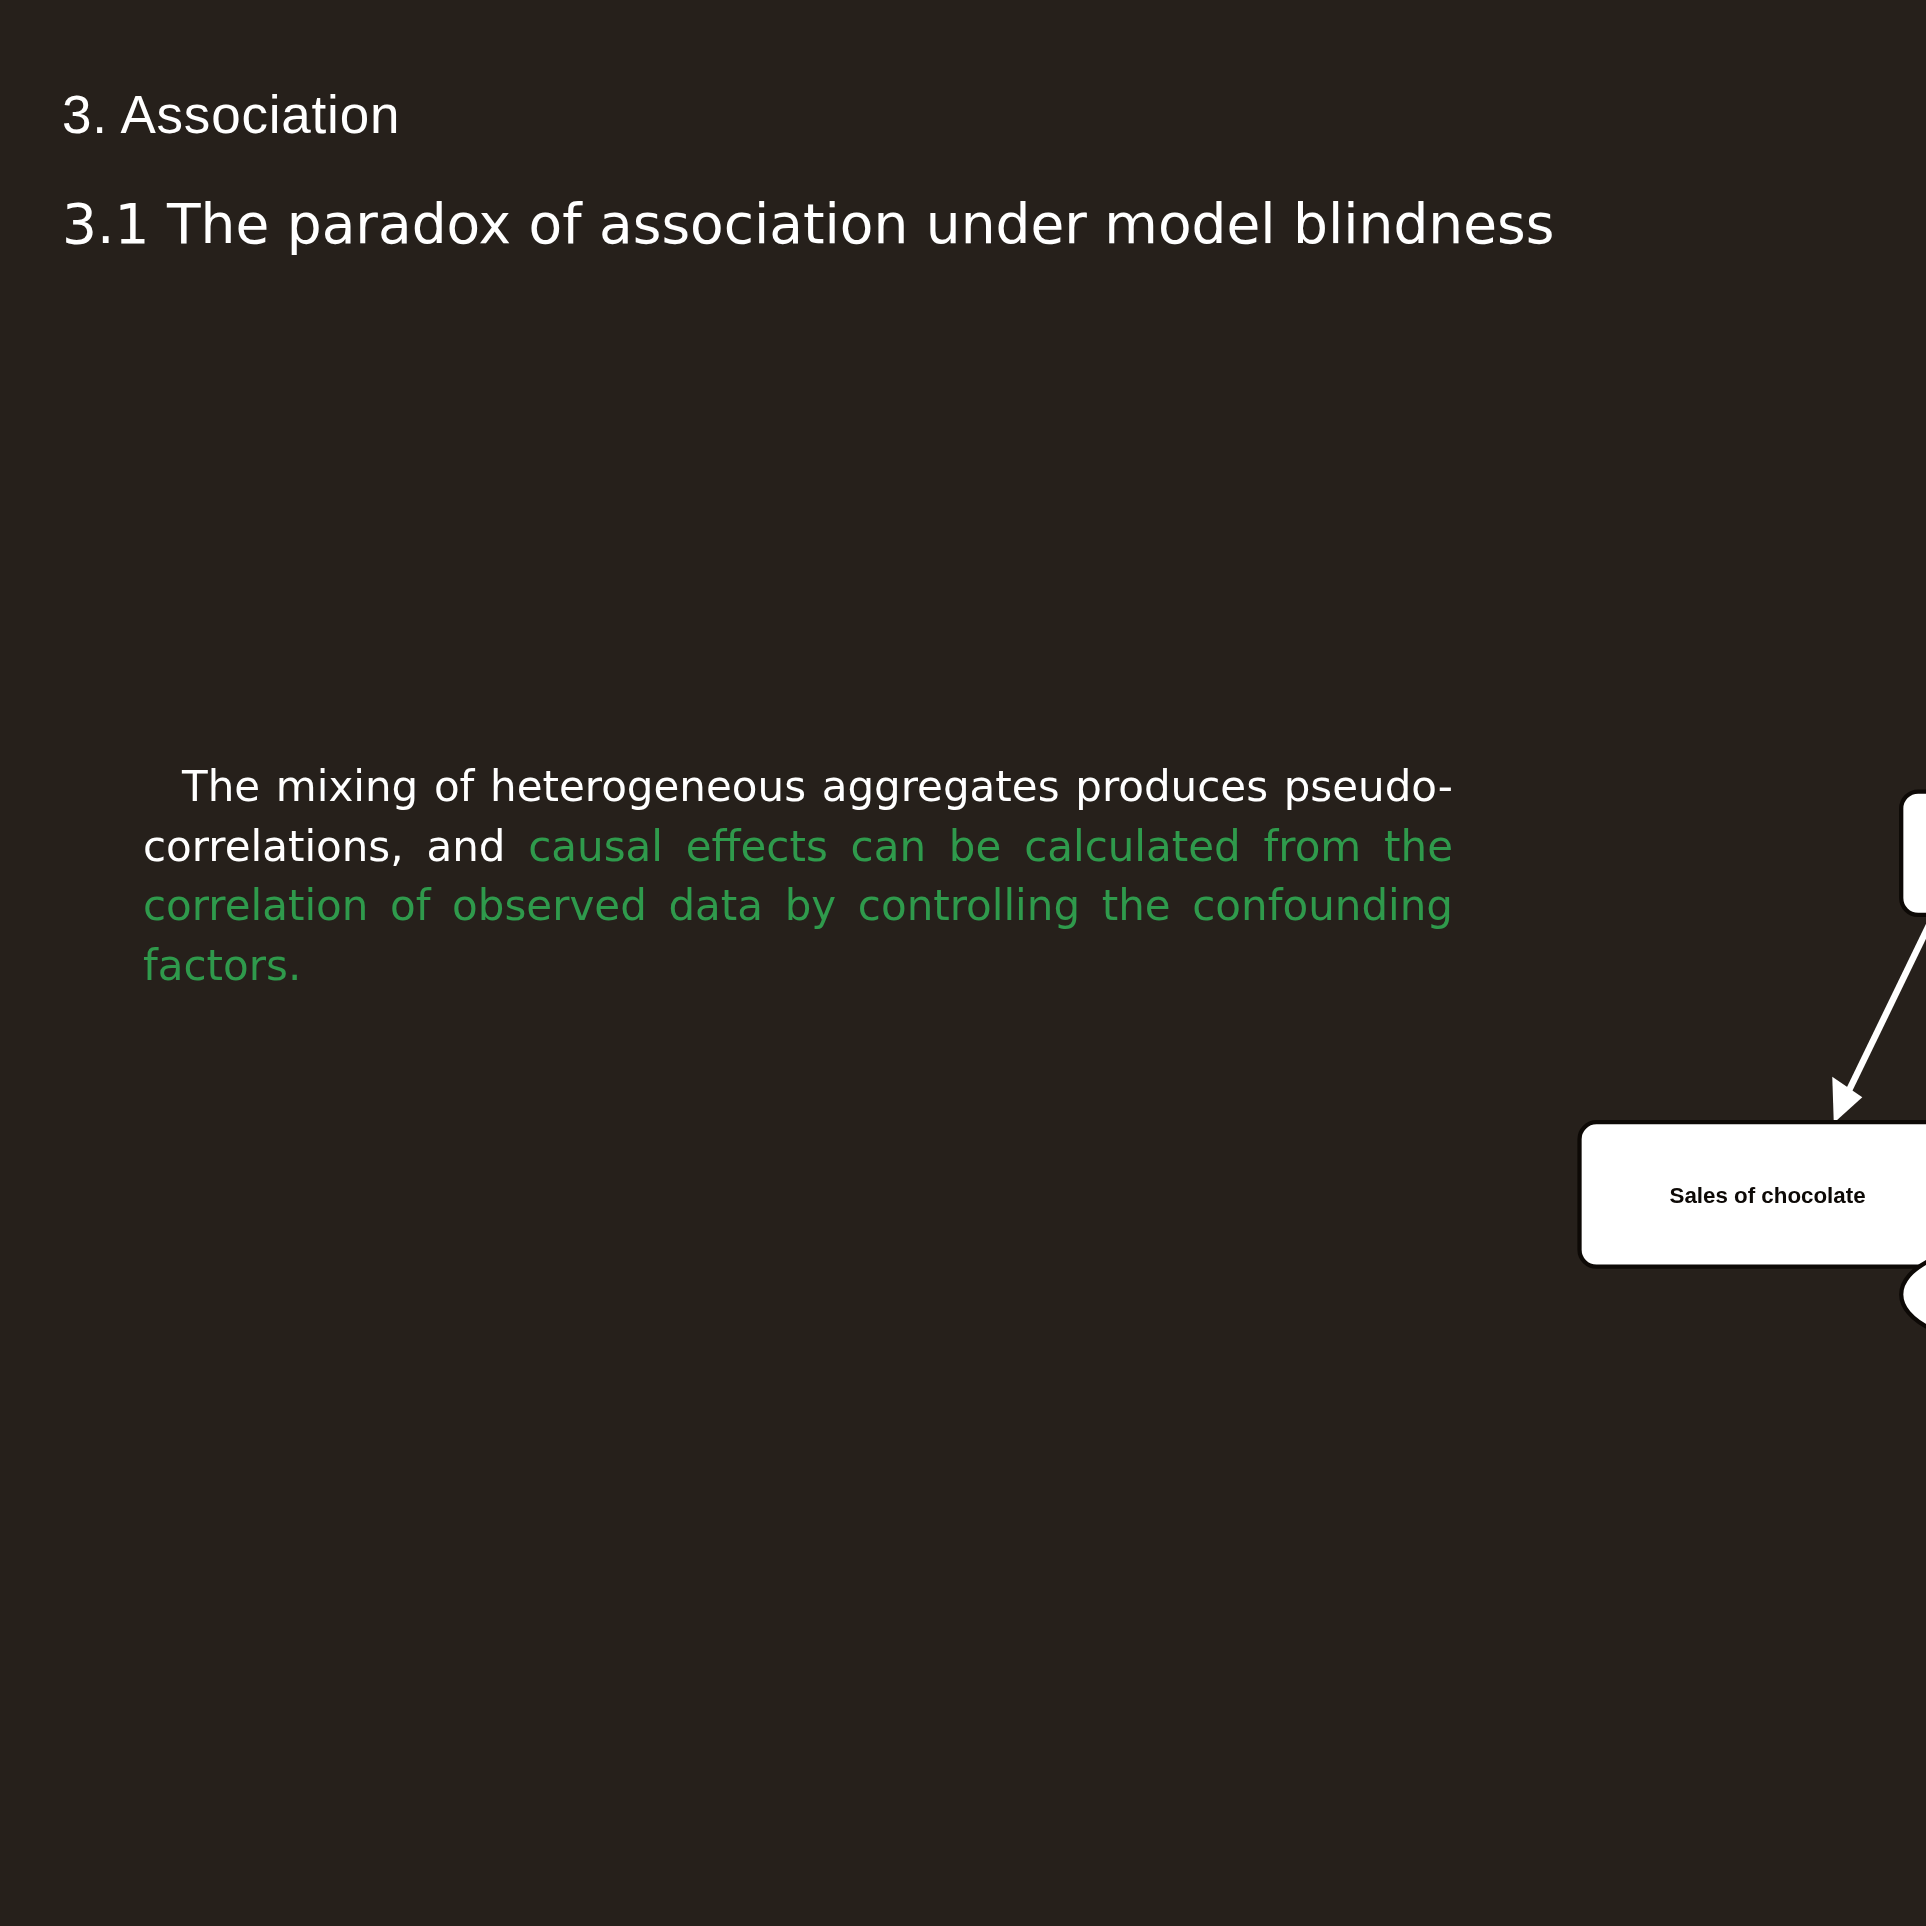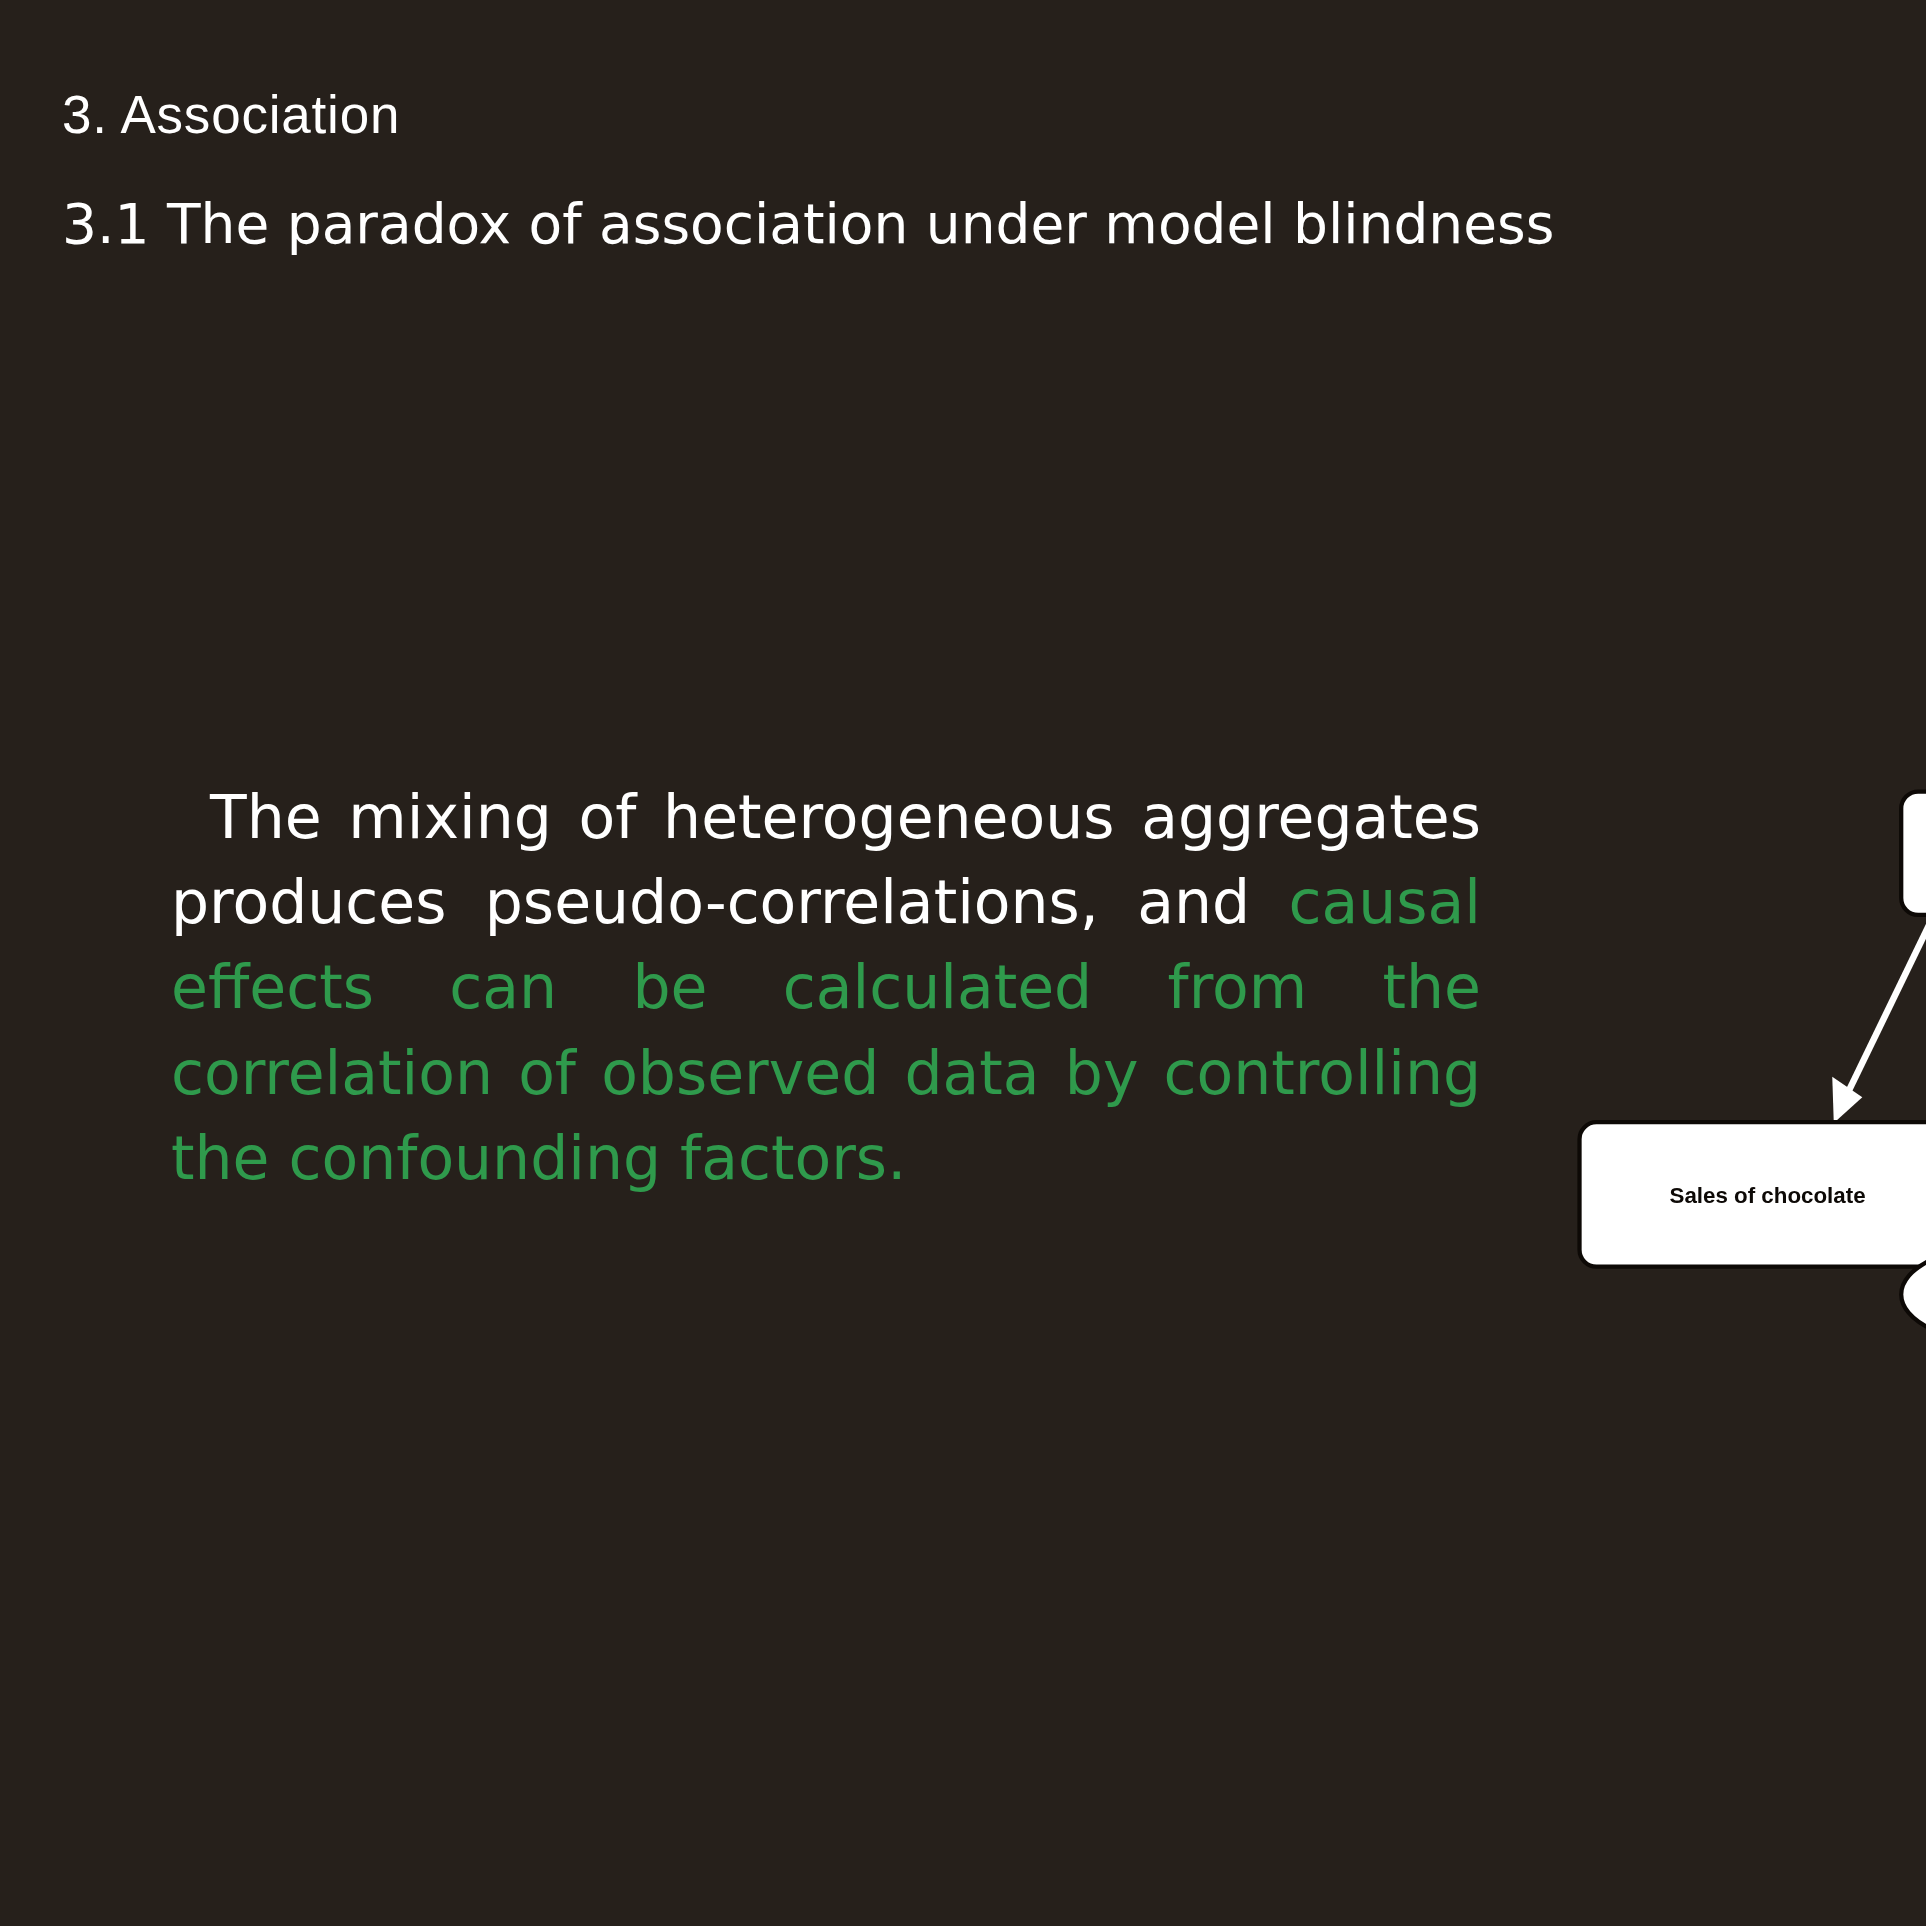--- a/index.html
+++ b/index.html
@@ -42,28 +42,27 @@
     white-space: nowrap;
   }
 
   
   #body-paragraph {
     position: absolute;
     left: 143px;
     top: 715px;
     width: 1310px;
     font-family: "DejaVu Sans", sans-serif;
-    font-size: 60px;
+    font-size: 42px;
     line-height: 1.42;
     color: #ffffff;
     text-align: justify;
     text-indent: 39px;
     font-weight: 400;
     hyphens: none;
-    margin-left: 28px;
   }
   #body-paragraph .hl { color: #2f9a4c; }
 
   
   #causal-diagram {
     position: absolute;
     left: 1541px;
     top: 701px;
     width: 1098px;
     height: 632px;

